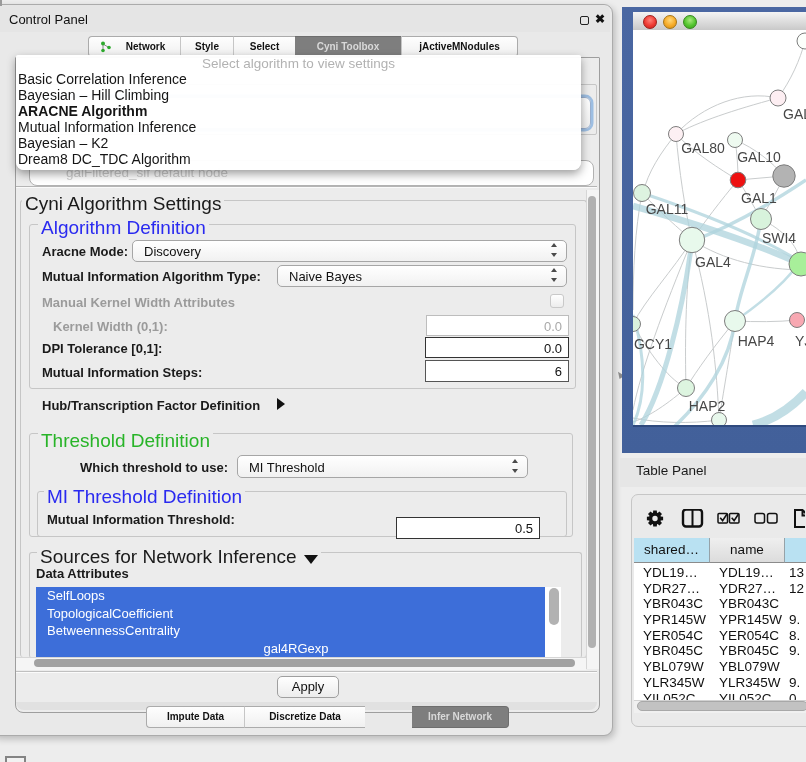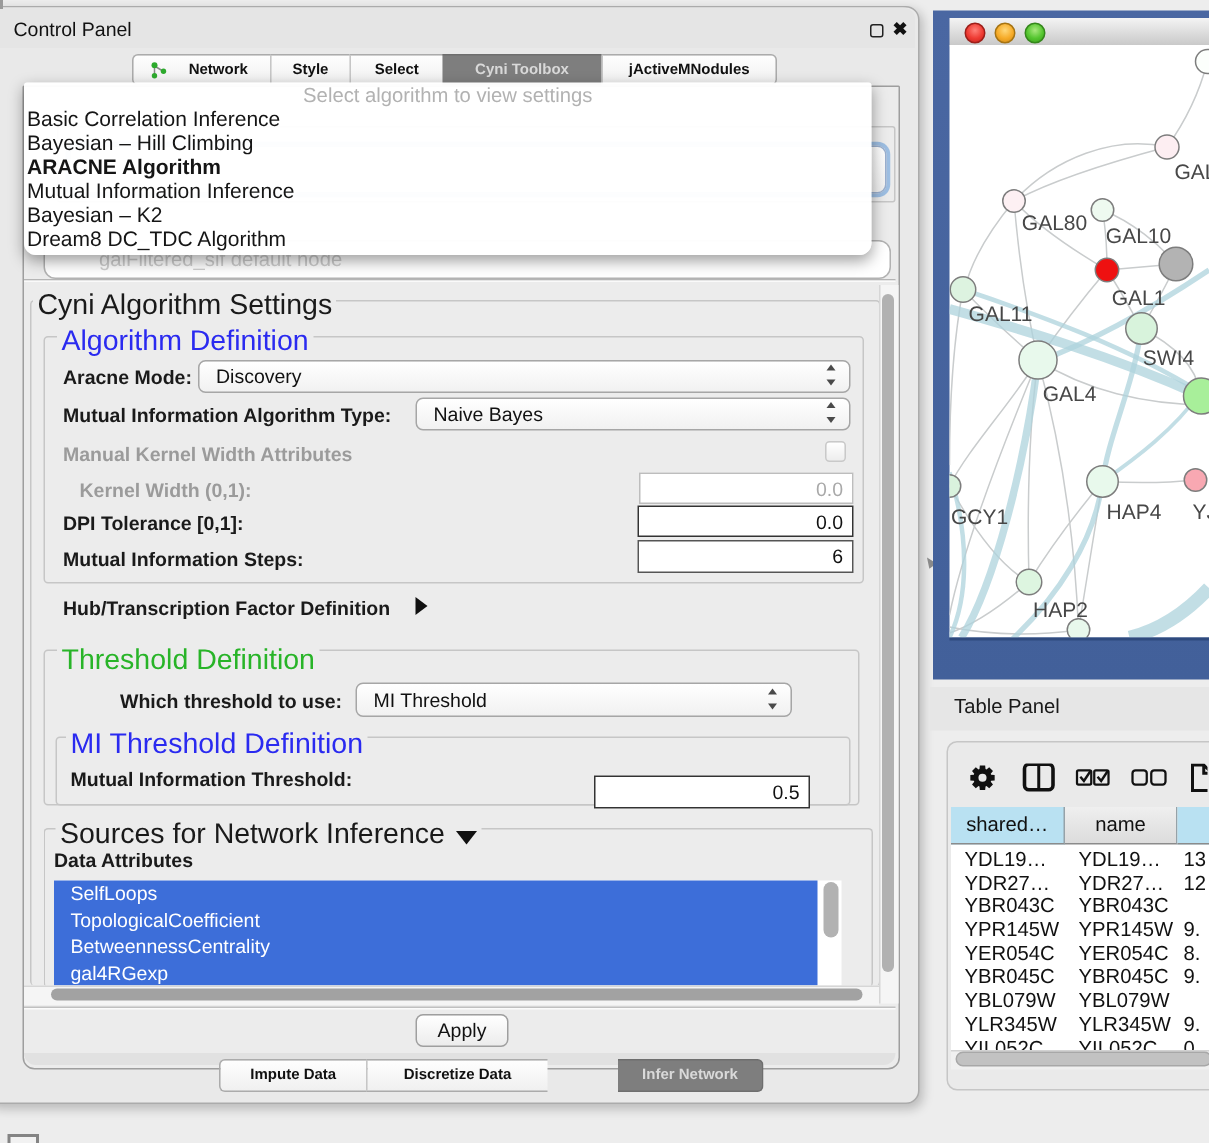--- a/index.html
+++ b/index.html
@@ -126,21 +126,21 @@
   <div class="group" style="left:29px;top:552px;width:551px;height:105px;border-bottom:none;"></div>
   <div class="glabel" style="left:37px;top:546px;color:#1a1a1a;">Sources for Network Inference <span style="display:inline-block;width:0;height:0;border-left:7px solid transparent;border-right:7px solid transparent;border-top:9px solid #111;vertical-align:-1px;margin-left:2px;"></span></div>
 
   <div class="abs b13" style="left:36px;top:566px;">Data Attributes</div>
 
   <div class="abs" style="left:36px;top:587px;width:525px;height:70px;background:#fff;"></div>
   <div class="abs" style="left:36px;top:587px;width:509px;height:70px;background:#3d6ed9;color:#fff;font-size:13px;">
     <div style="height:17.5px;line-height:17.5px;padding-left:11px;">SelfLoops</div>
     <div style="height:17.5px;line-height:17.5px;padding-left:11px;">TopologicalCoefficient</div>
     <div style="height:17.5px;line-height:17.5px;padding-left:11px;">BetweennessCentrality</div>
-    <div style="height:17.5px;line-height:17.5px;padding-left:11px;">gal4RGexp</div>
+    <div style="height:17.5px;line-height:17.5px;padding-left:11px;text-align:center;">gal4RGexp</div>
   </div>
   <div class="abs" style="left:549px;top:588px;width:10px;height:37px;background:#b2b2b2;border-radius:5px;"></div>
 
   <div class="abs" style="left:16px;top:657px;width:570px;height:12px;background:#f5f5f5;border-top:1px solid #d6d6d6;"></div>
   <div class="abs" style="left:34px;top:659px;width:541px;height:8px;background:#a2a2a2;border-radius:4px;"></div>
 
   <div class="abs" style="left:586px;top:190px;width:12px;height:479px;background:#f5f5f5;border-left:1px solid #d6d6d6;"></div>
   <div class="abs" style="left:588px;top:196px;width:8px;height:452px;background:#b1b1b1;border-radius:4px;"></div>
 
   <div class="abs" style="left:16px;top:671px;width:581px;height:1px;background:#c0c0c0;"></div>

